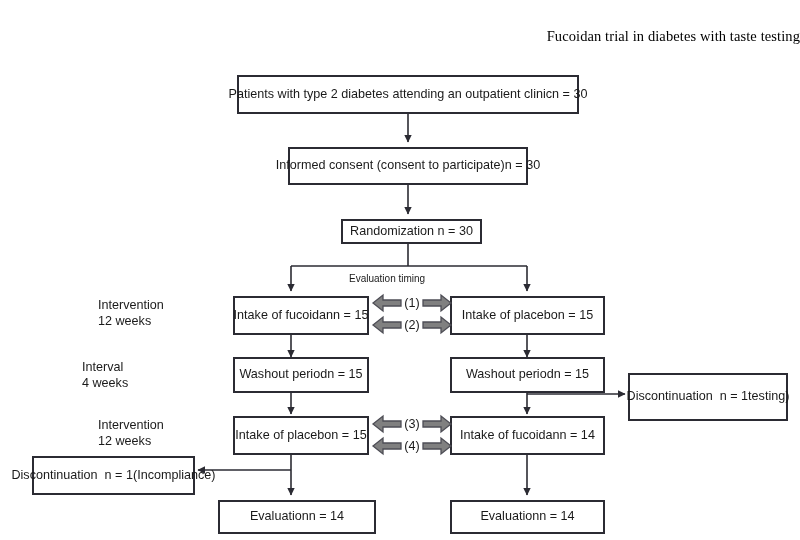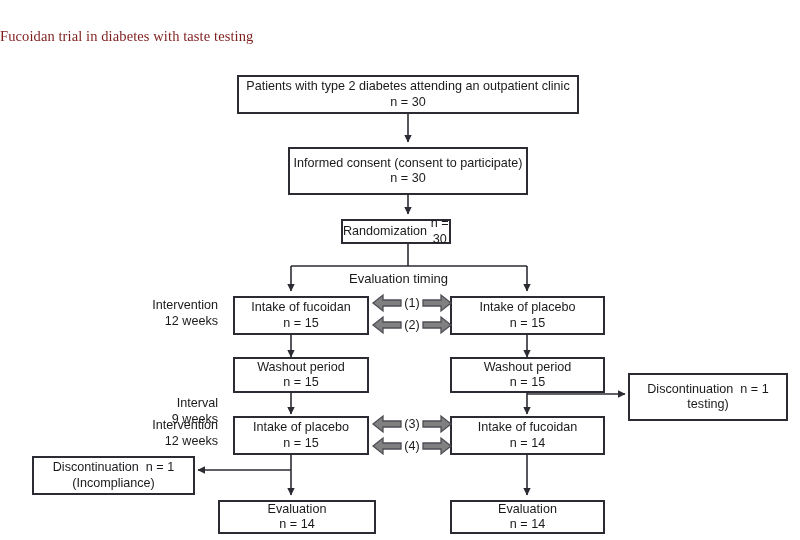--- a/index.html
+++ b/index.html
@@ -14,55 +14,55 @@
     background: #ffffff;
     overflow: hidden;
     font-family: "Liberation Sans", sans-serif;
     color: #1a1a1a;
   }
   .title {
     position: absolute;
     left: 0;
     top: 28px;
     width: 800px;
-    text-align: left;
+    text-align: right;
     font-family: "Liberation Serif", serif;
     font-size: 14.5px;
-    color: #7f1d1d;
+    color: #000000;
     letter-spacing: 0.1px;
   }
   .box {
     position: absolute;
     box-sizing: border-box;
     border: 2px solid #2b2b33;
     background: #ffffff;
     display: flex;
-    flex-direction: column;
+    flex-direction: row;
     align-items: center;
     justify-content: center;
     text-align: center;
     font-size: 12.6px;
     line-height: 15.5px;
     color: #1a1a1a;
     z-index: 4;
   }
   .box .ln { display: block; white-space: nowrap; }
   .ital { }
   .side-label {
     position: absolute;
-    text-align: right;
+    text-align: left;
     font-size: 12.6px;
     line-height: 15.5px;
     color: #1a1a1a;
     z-index: 3;
   }
   .side-label .ln { display: block; white-space: nowrap; }
   .free-label {
     position: absolute;
-    font-size: 13px;
+    font-size: 10px;
     line-height: 15px;
     color: #1a1a1a;
     white-space: nowrap;
     z-index: 3;
   }
   .arrow-label {
     position: absolute;
     font-size: 12.6px;
     line-height: 14px;
     color: #1a1a1a;
@@ -148,40 +148,40 @@
   <div class="arrow-label" style="left:402px; top:318px; width:20px;">(2)</div>
   <div class="arrow-label" style="left:402px; top:417px; width:20px;">(3)</div>
   <div class="arrow-label" style="left:402px; top:439px; width:20px;">(4)</div>
 
   <div class="free-label" style="left:349px; top:271px;">Evaluation timing</div>
 
   <div class="side-label" style="left:98px; top:298px; width:120px;">
     <span class="ln">Intervention</span>
     <span class="ln">12 weeks</span>
   </div>
-  <div class="side-label" style="left:98px; top:360px; width:120px;margin-top:36px;">
+  <div class="side-label" style="left:82px; top:360px; width:120px;">
     <span class="ln">Interval</span>
-    <span class="ln">9 weeks</span>
+    <span class="ln">4 weeks</span>
   </div>
   <div class="side-label" style="left:98px; top:418px; width:120px;">
     <span class="ln">Intervention</span>
     <span class="ln">12 weeks</span>
   </div>
 
   <div class="box" style="left:237px; top:75px; width:342px; height:39px;">
     <span class="ln">Patients with type 2 diabetes attending an outpatient clinic</span>
     <span class="ln ital">n = 30</span>
   </div>
 
-  <div class="box" style="left:288px; top:147px; width:240px; height:48px;">
+  <div class="box" style="left:288px; top:147px; width:240px; height:38px;">
     <span class="ln">Informed consent (consent to participate)</span>
     <span class="ln ital">n = 30</span>
   </div>
 
-  <div class="box" style="left:341px; top:219px; width:110px; height:25px; flex-direction:row;">
+  <div class="box" style="left:341px; top:219px; width:141px; height:25px; flex-direction:row;">
     <span>Randomization</span>
     <span>&nbsp;</span>
     <span class="ital">n = 30</span>
   </div>
 
   <div class="box" style="left:233px; top:296px; width:136px; height:39px;">
     <span class="ln">Intake of fucoidan</span>
     <span class="ln ital">n = 15</span>
   </div>
 

